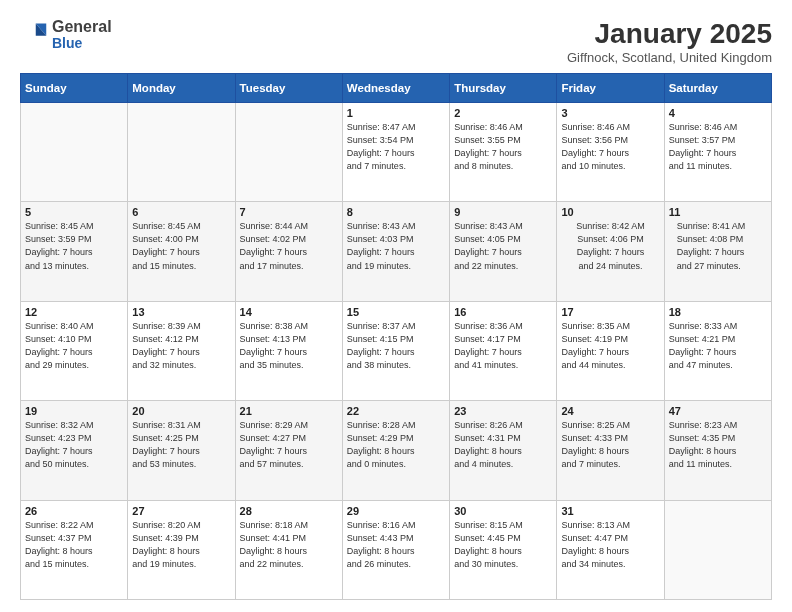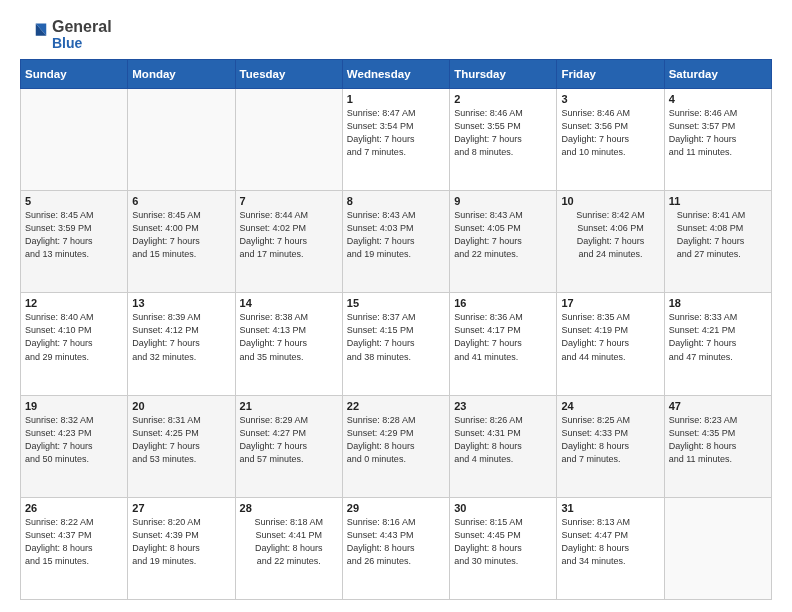--- a/index.html
+++ b/index.html
@@ -113,20 +113,24 @@
   <div class="header">
     <div class="logo">
       <svg class="logo-icon" viewBox="0 0 32 32">
         <polygon points="18,4 30,4 30,18" fill="#2563b0"></polygon>
         <polygon points="18,4 30,18 18,18" fill="#1a4a8a"></polygon>
       </svg>
       <div class="logo-text">
         <span class="logo-general">General</span>
         <span class="logo-blue">Blue</span>
       </div>
+    </div>
+    <div class="title-block">
+      <div class="main-title">January 2025</div>
+      <div class="subtitle">Giffnock, Scotland, United Kingdom</div>
     </div>
   </div>
 
   <table class="calendar">
     <thead>
       <tr>
         <th>Sunday</th>
         <th>Monday</th>
         <th>Tuesday</th>
         <th>Wednesday</th>
@@ -332,21 +336,21 @@
           </td>
           <td>
             <span class="day-num">27</span>
             <div class="day-info" style="white-space: pre-line;">Sunrise: 8:20 AM
 Sunset: 4:39 PM
 Daylight: 8 hours
 and 19 minutes.</div>
           </td>
           <td>
             <span class="day-num">28</span>
-            <div class="day-info" style="white-space: pre-line; text-align: center;">Sunrise: 8:18 AM
+            <div class="day-info" style="white-space: pre-line;">Sunrise: 8:18 AM
 Sunset: 4:41 PM
 Daylight: 8 hours
 and 22 minutes.</div>
           </td>
           <td>
             <span class="day-num">29</span>
             <div class="day-info" style="white-space: pre-line;">Sunrise: 8:16 AM
 Sunset: 4:43 PM
 Daylight: 8 hours
 and 26 minutes.</div>

